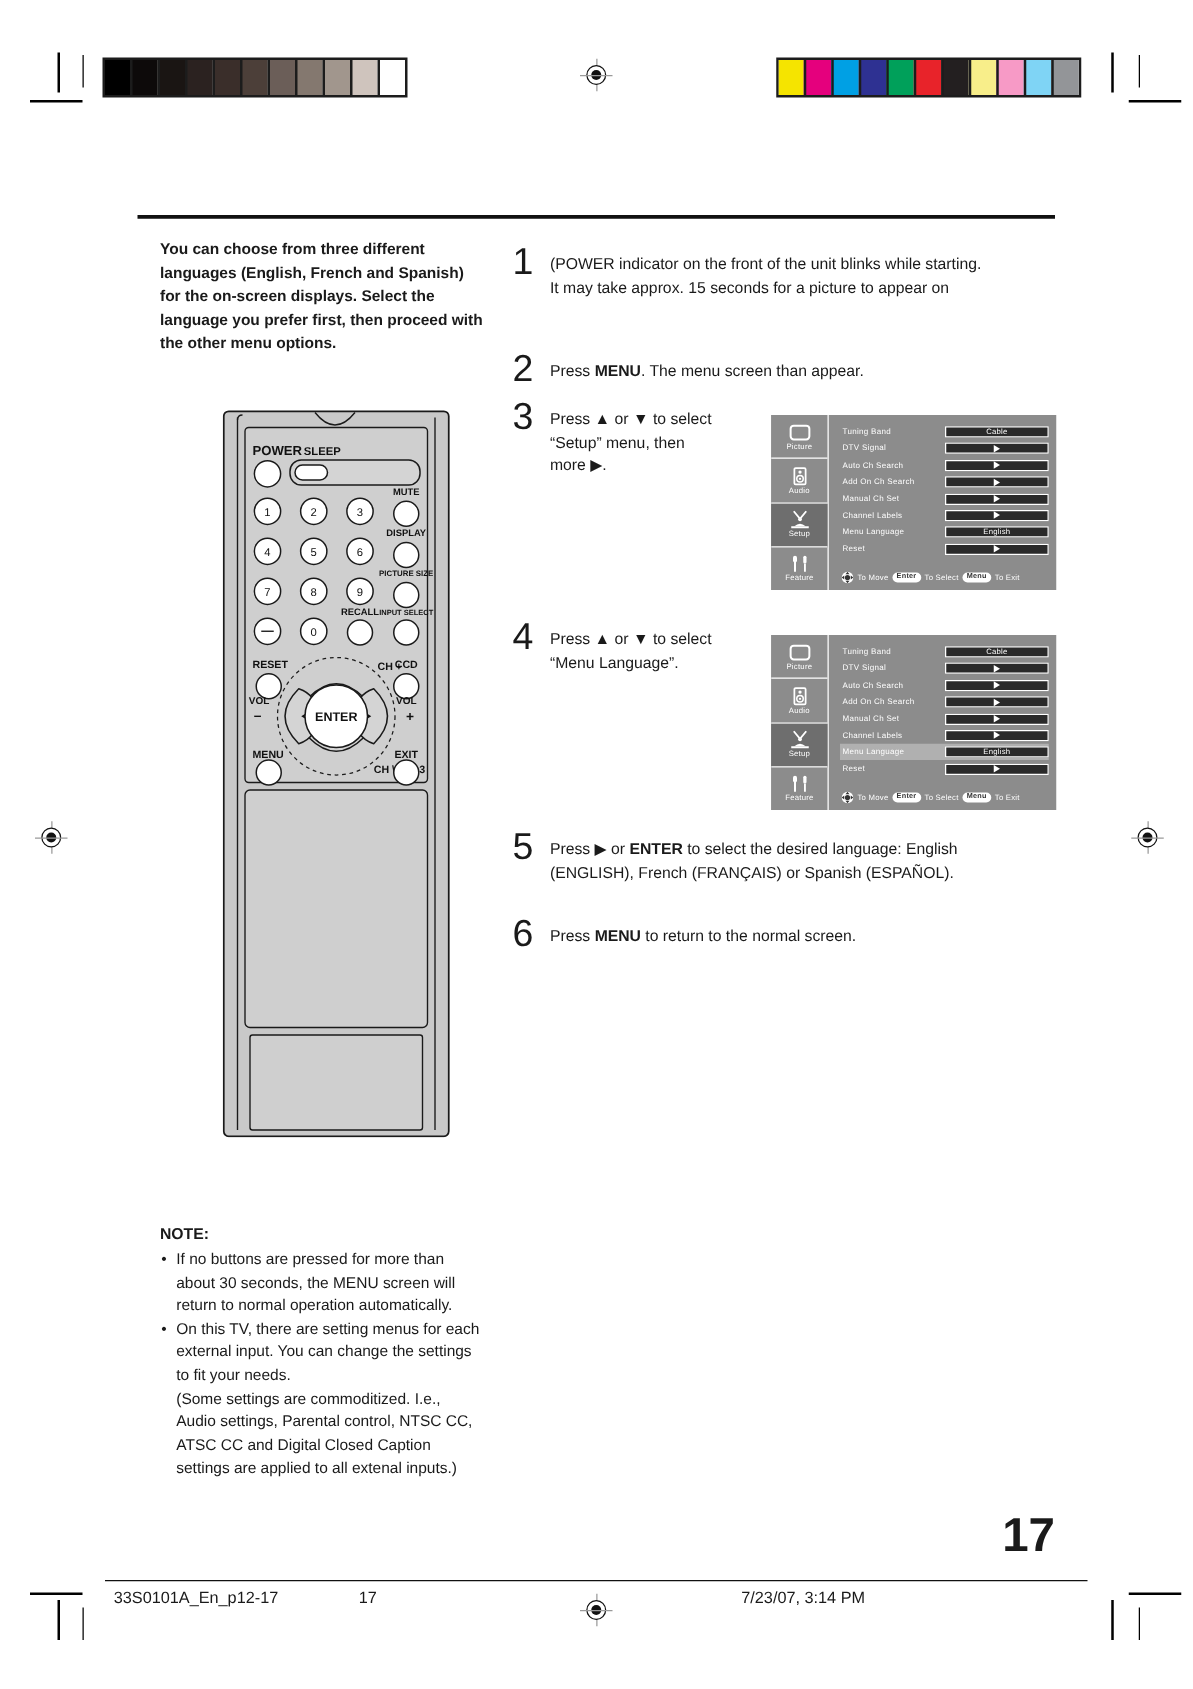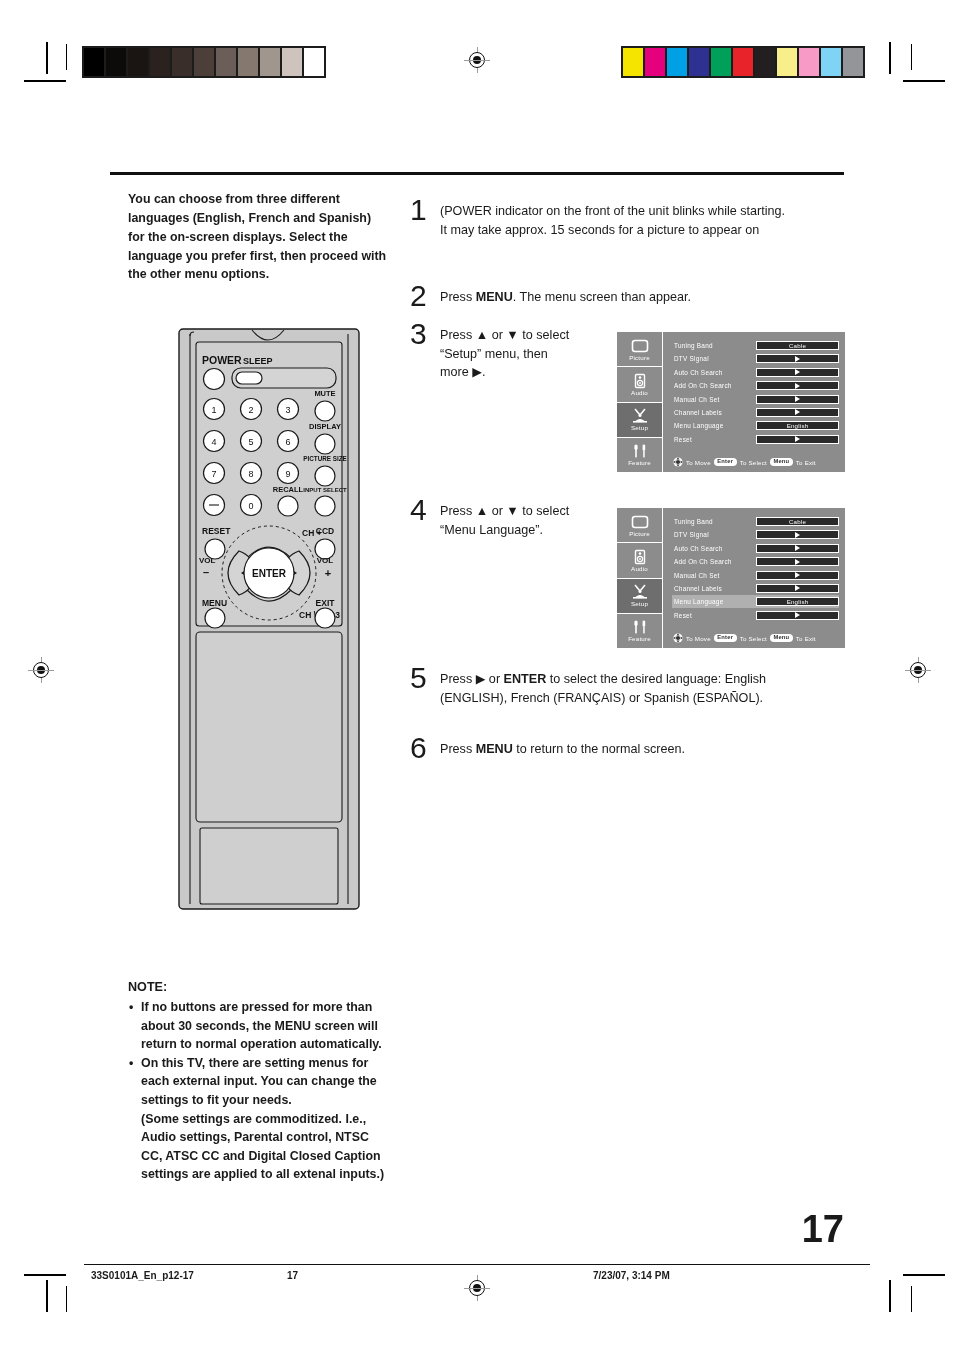--- a/index.html
+++ b/index.html
@@ -116,33 +116,33 @@
     width:10px; height:10px; position:relative; flex:none;
   }
   .osd .hint .key {
     background:#ffffff; color:#333; font-size:5.8px; font-weight:bold;
     border-radius:4px; padding:0.5px 3.5px; line-height:1.25;
   }
 
   
   .note { position:absolute; left:128px; top:978px; width:258px; font-size:12.4px; line-height:1.5; }
   .note .ntitle { font-weight:bold; margin-bottom:1px; font-size:12.6px; }
-  .note ul { list-style:none; margin:0; padding:0;font-weight:bold; }
+  .note ul { list-style:none; margin:0; padding:0; }
   .note li { position:relative; padding-left:13px; margin-bottom:0px; }
   .note li::before { content:"\2022"; position:absolute; left:1px; top:0; }
 
   
   .pageno {
     position:absolute; right:110px; bottom:100px;
     font-size:38px; font-weight:bold;
   }
 
   
   .footline { position:absolute; left:84px; right:84px; top:1264px; height:1px; background:#111; }
-  .foot { position:absolute; top:1270px; font-size:10px; color:#1a1a1a; white-space:nowrap;font-weight:bold; }
+  .foot { position:absolute; top:1270px; font-size:13px; color:#1a1a1a; white-space:nowrap; }
 </style>
 </head>
 <body>
 
 <div class="page">
 
   <div class="cropmark" style="left:46px;top:42px;width:1.5px;height:32px;"></div>
   <div class="cropmark" style="left:24px;top:80px;width:42px;height:1.5px;"></div>
   <div class="cropmark" style="left:66px;top:44px;width:1.2px;height:26px;"></div>
   <div class="cropmark" style="left:889px;top:42px;width:1.5px;height:32px;"></div>

